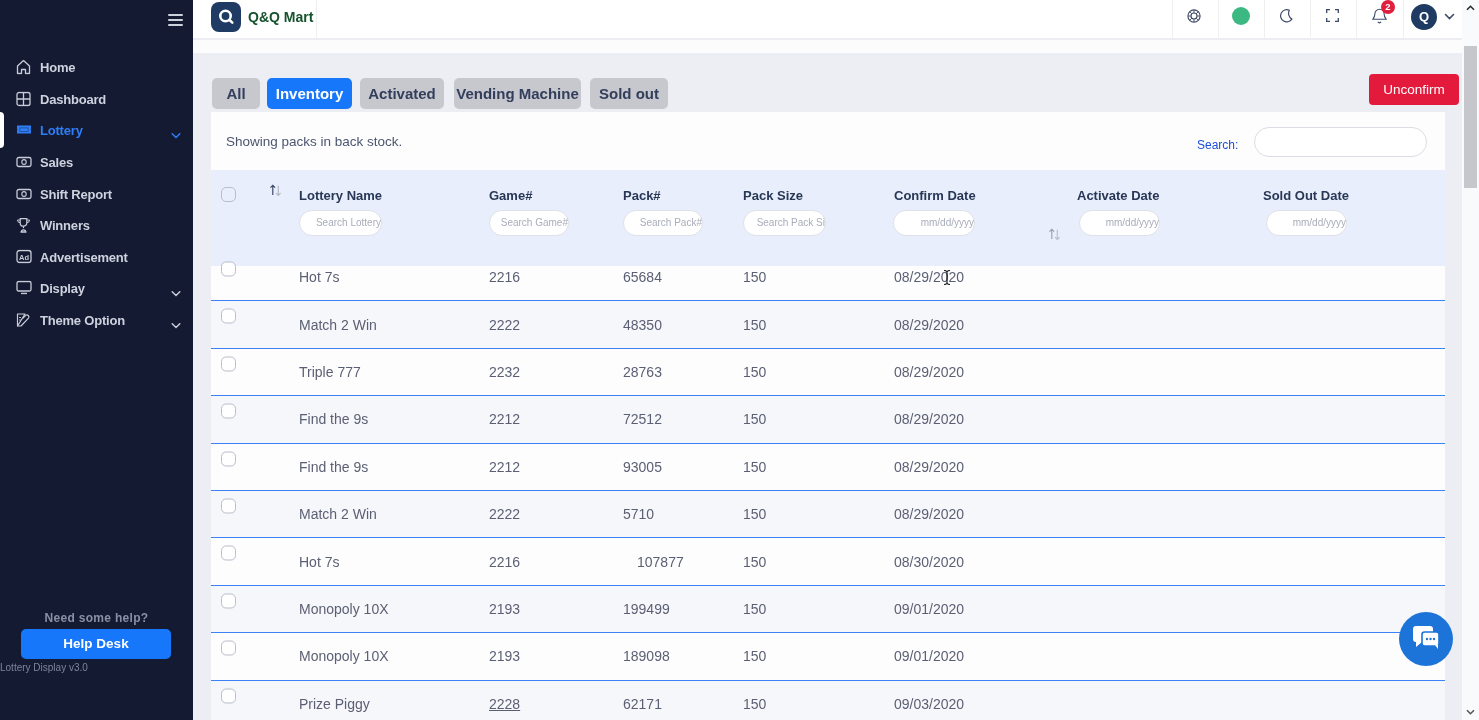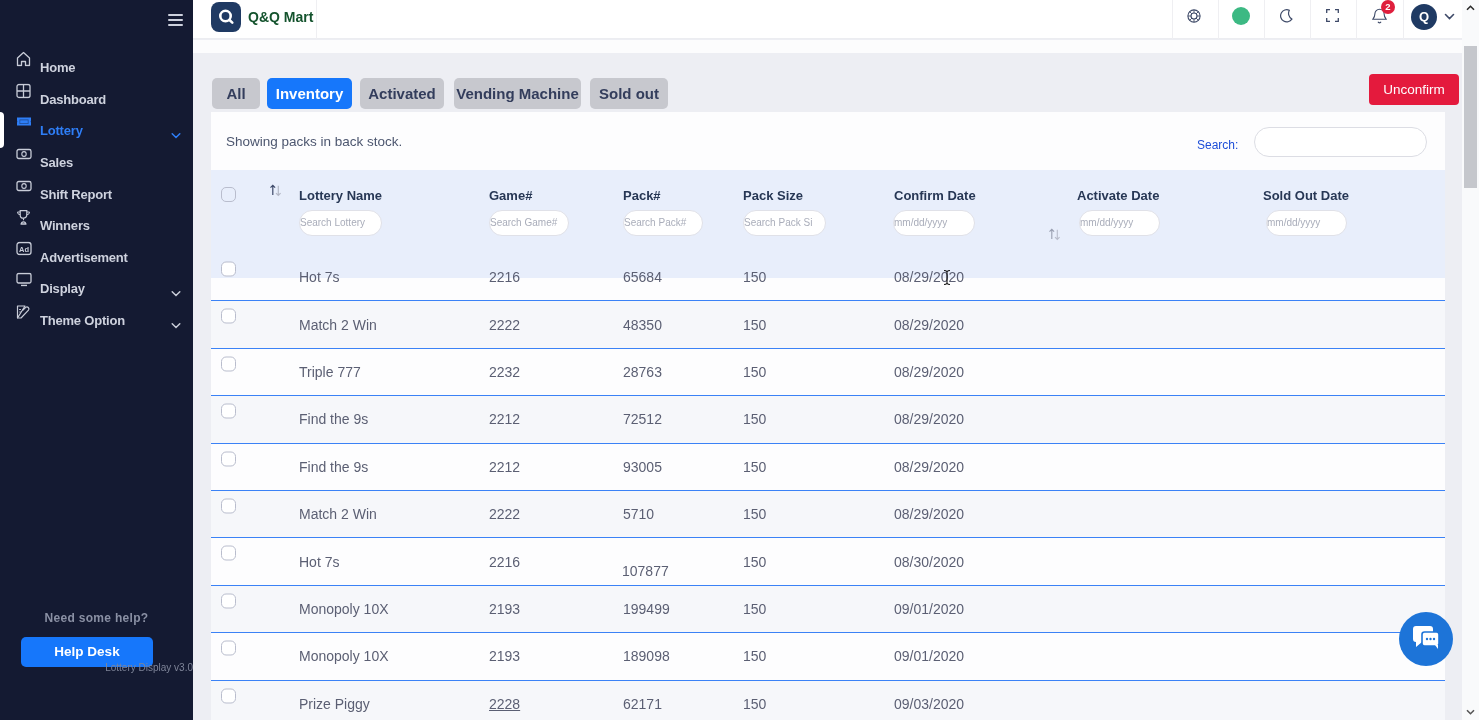--- a/index.html
+++ b/index.html
@@ -7,48 +7,48 @@
 body { font-family:"Liberation Sans", sans-serif; position:relative; background:#edeef3; }
 .abs { position:absolute; }
 
 
 #sidebar { position:absolute; left:0; top:0; width:193px; height:720px; background:#141a32; z-index:5; }
 #logo { position:absolute; left:15px; top:9px; width:163px; height:30px; }
 #logo .name { position:absolute; left:32px; top:7px; color:#fff; font-weight:700; font-size:13px; letter-spacing:-.2px; }
 #hamb { position:absolute; right:10px; top:14px; width:15px; height:12px; }
 #hamb div { height:2px; background:#cdd1dd; border-radius:1px; margin-bottom:3px; }
 .nav { position:absolute; left:0; width:193px; height:31.6px; }
-.nav .ic { position:absolute; left:16px; top:50%; transform:translateY(-50%); width:15px; height:31px; }
+.nav .ic { position:absolute; left:16px; top:50%; transform:translateY(-50%); width:15px; height:15px; }
 .nav .tx { position:absolute; left:40px; top:50%; transform:translateY(-50%); color:#ced2de; font-size:13px; font-weight:700; letter-spacing:-.2px; }
 .nav .ch { position:absolute; right:13px; top:50%; transform:translateY(-50%); width:9px; height:9px; }
 .nav.active .tx { color:#2e7ef7; }
 #activebar { position:absolute; left:0; top:112px; width:4px; height:36px; background:#fff; border-radius:0 4px 4px 0; }
 #help { position:absolute; left:0; top:600px; width:193px; text-align:center; }
 #help .q { color:#8a90a4; font-size:12px; font-weight:700; letter-spacing:.3px; }
-#helpbtn { position:absolute; left:21px; top:629px; width:132px; height:30px; background:#1677fb; border-radius:5px; color:#fff; font-size:13.5px; font-weight:700; text-align:center; line-height:30px;margin-top:8px; }
-#ver { position:absolute; left:0; top:662px; width:193px; text-align:right; color:#7e8498; font-size:10px; }
+#helpbtn { position:absolute; left:21px; top:629px; width:150px; height:30px; background:#1677fb; border-radius:5px; color:#fff; font-size:13.5px; font-weight:700; text-align:center; line-height:30px; }
+#ver { position:absolute; left:0; top:662px; width:193px; text-align:left; color:#7e8498; font-size:10px; }
 
 
 #topbar { position:absolute; left:193px; top:0; width:1269px; height:39px; background:#fff; border-bottom:1px solid #ecedf1; z-index:4; }
 #qbtn { position:absolute; left:18px; top:2px; width:30px; height:30px; background:#1f3a63; border-radius:8px; color:#fff; }
 #qmart { position:absolute; left:55px; top:9px; color:#14532d; font-weight:700; font-size:14px; }
 .vsep { position:absolute; top:0; width:1px; height:39px; background:#efeff2; }
 
 
 #remnant { position:absolute; left:193px; top:40px; width:1269px; height:13px; background:#fcfcfd; }
 .tab { position:absolute; top:78px; height:31px; background:#c7c8ce; border-radius:5px; color:#333d5c; font-size:15px; font-weight:700; text-align:center; line-height:31px; z-index:2; }
 .tab.on { background:#1677fb; color:#fff; }
 #unconfirm { position:absolute; left:1355px; top:74px; width:90px; height:31px; background:#e41a3d; border-radius:4px; color:#fdfdfe; font-size:13.5px; text-align:center; line-height:31px; z-index:2;margin-left:14px; }
 #card { position:absolute; left:211px; top:112px; width:1234px; height:608px; background:#fdfdfe; }
 #showing { position:absolute; left:15px; top:22px; color:#4c566f; font-size:13.5px; }
 #searchlbl { position:absolute; left:986px; top:26px; color:#1d4ed8; font-size:12px; }
 #searchbox { position:absolute; left:1043px; top:15px; width:173px; height:30px; border:1px solid #dcdde4; border-radius:15px; background:#fff; }
-#thead { position:absolute; left:0; top:58px; width:1234px; height:108px; background:#e8eefb; }
+#thead { position:absolute; left:0; top:58px; width:1234px; height:96px; background:#e8eefb; }
 .hcell { position:absolute; top:18px; color:#273755; font-size:13px; font-weight:700; }
-.pill { position:absolute; top:40px; height:26px; border:1px solid #e0e1e8; border-radius:13px; background:#fff; color:#a9adba; font-size:10px; text-align:left; line-height:24px; }
+.pill { position:absolute; top:40px; height:26px; border:1px solid #e0e1e8; border-radius:13px; background:#fff; color:#a9adba; font-size:10px; text-align:right; line-height:24px; }
 .cb { position:absolute; left:10px; width:15px; height:15px; border:1.5px solid #b9bdcd; border-radius:5px; background:transparent; }
 .row { position:absolute; left:0; width:1234px; height:47.4px; border-bottom:1px solid #3b82f6; color:#5b5f73; font-size:14px; }
 .row.alt { background:#f6f7fa; }
 .row span { position:absolute; top:50%; transform:translateY(-50%); }
 .row .cb { top:15px; background:#fff; }
 
 
 #sbar { position:absolute; right:0; top:0; width:17px; height:720px; background:#f9fafb; z-index:9; }
 #sbar .thumb { position:absolute; left:2px; top:46px; width:13px; height:142px; background:#c5c7cc; }
 
@@ -142,21 +142,21 @@
         <span style="left:88px;">Match 2 Win</span>
         <span style="left:278px;">2222</span>
         <span style="left:412px;">5710</span>
         <span style="left:532px;">150</span>
         <span style="left:683px;">08/29/2020</span>
       </div>
       <div class="row" style="top:426.4px;">
         <span class="cb"></span>
         <span style="left:88px;">Hot 7s</span>
         <span style="left:278px;">2216</span>
-        <span style="left:411px;margin-top:9px;">107877</span>
+        <span style="left:426px;">107877</span>
         <span style="left:532px;">150</span>
         <span style="left:683px;">08/30/2020</span>
       </div>
       <div class="row alt" style="top:473.8px;">
         <span class="cb"></span>
         <span style="left:88px;">Monopoly 10X</span>
         <span style="left:278px;">2193</span>
         <span style="left:412px;">199499</span>
         <span style="left:532px;">150</span>
         <span style="left:683px;">09/01/2020</span>

